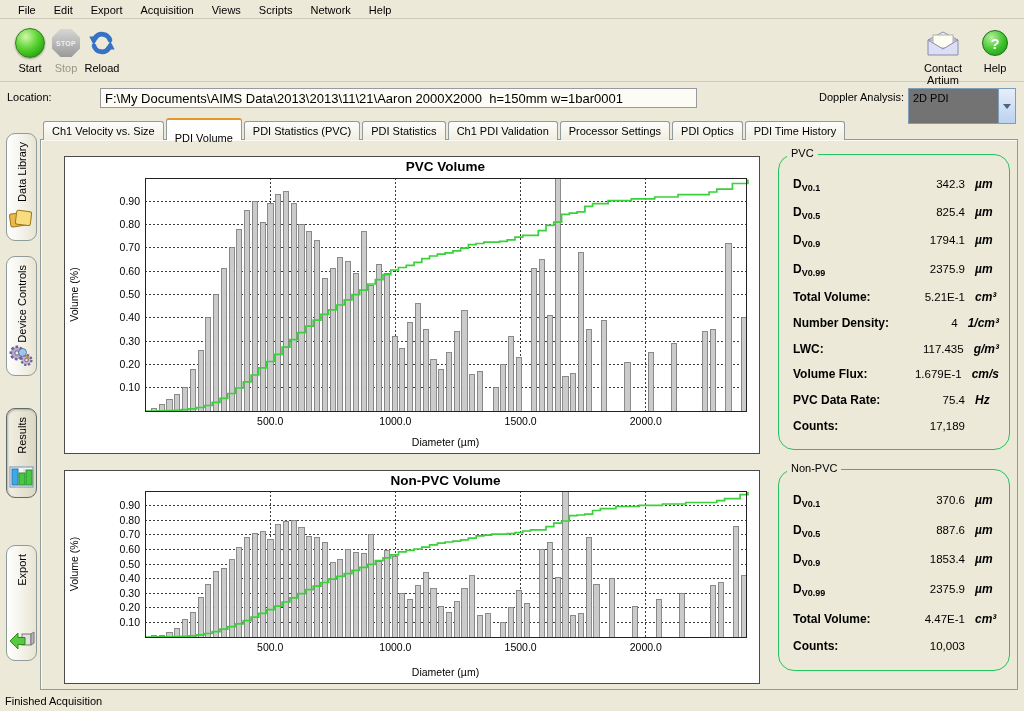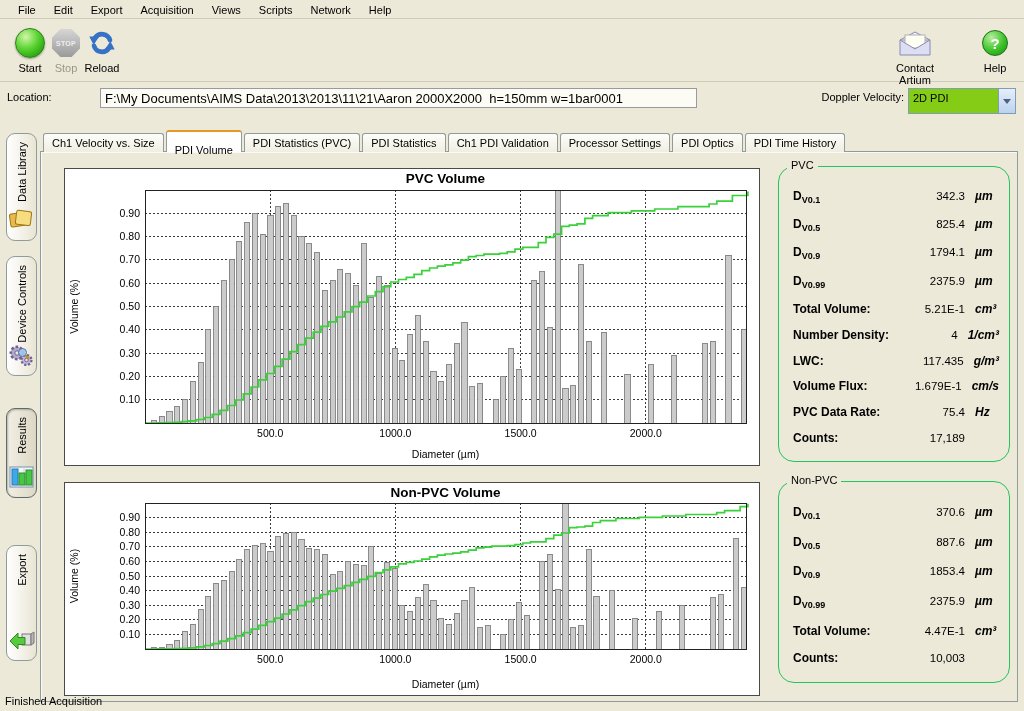--- a/index.html
+++ b/index.html
@@ -24,34 +24,34 @@
   .help-orb { width:26px; height:26px; border-radius:50%; border:1px solid #1d6e14;
     background:radial-gradient(circle at 35% 28%, #b8efa0, #3cc229 55%, #1d8f12);
     color:#fff; font-weight:bold; font-size:15px; display:flex; align-items:center; justify-content:center; }
 
   
   .locrow { position:absolute; left:0; top:84px; width:1024px; height:28px; }
   .loclabel { position:absolute; left:7px; top:7px; }
   .locinput { position:absolute; left:68px; top:4px; width:597px; height:20px; border:1px solid #9a98a0;
     background:#fdfcf4; font-family:"Liberation Sans", sans-serif; font-size:13px; padding:0 4px; color:#000;margin-left:32px; }
   .doplabel { position:absolute; left:796px; top:7px; width:108px; text-align:right; }
-  .combo { position:absolute; left:908px; top:4px; width:108px; height:26px; border:1px solid #7f9db9; background:#84cc16; display:flex; cursor:default; }
+  .combo { position:absolute; left:908px; top:4px; width:108px; height:36px; border:1px solid #7f9db9; background:#737373; display:flex; cursor:default; }
   .combo .cval { flex:1; padding:3px 4px; }
   .combo .carw { width:17px; border-left:1px solid #7f9db9; background:linear-gradient(#e6eefb,#bcd2ee); display:flex; align-items:center; justify-content:center; }
   .combo .carw:after { content:""; border-left:4px solid transparent; border-right:4px solid transparent; border-top:5px solid #4d6185; }
 
   
   .sbtn { position:absolute; left:6px; width:31px; border:1px solid #8f9c9c; border-radius:9px;
     background:linear-gradient(90deg,#ffffff,#e9e5d4); display:flex; flex-direction:column; align-items:center;
     justify-content:space-between; padding:8px 0 6px 0; cursor:default; }
   .sbtn.active { background:linear-gradient(90deg,#f2efe4,#ddd8c4); border-color:#5f6c6c; box-shadow:inset 1px 1px 2px rgba(0,0,0,.25); }
   .sbtn .vtxt { writing-mode:vertical-rl; transform:rotate(180deg); font-size:11px; white-space:nowrap; }
 
   
-  .mainbox { position:absolute; left:40px; top:130px; width:840px; height:572px; }
+  .mainbox { position:absolute; left:40px; top:118px; width:840px; height:572px; }
   .tabbar { position:absolute; left:3px; top:0; height:22px; display:flex; align-items:flex-end; z-index:2; }
   .tab { border:1px solid #919b9c; border-bottom:none; border-radius:3px 3px 0 0; background:linear-gradient(#fdfdfb,#f0eee1);
     padding:3px 8px 3px 8px; margin-right:2px; height:19px; white-space:nowrap; cursor:default; }
   .tab.active { background:#fefefe; border-top:2px solid #e59728; height:22px; padding-top:12px; position:relative; z-index:3; }
   .content { position:absolute; left:0; top:21px; width:978px; height:551px; background:#ece9d8;
     border:1px solid #919b9c; box-shadow:inset 1px 1px 0 #fbfaf6; }
 
   
   .chartpanel { position:absolute; background:#fff; border:1px solid #4a4a4a; }
   .chartpanel svg { display:block; }
@@ -103,42 +103,42 @@
     <div class="ic">
       <svg width="30" height="30" viewBox="0 0 32 32">
         <path d="M7.5 19 A9 9 0 0 0 23.5 21.5" fill="none" stroke="#3572c6" stroke-width="5" stroke-linecap="round"></path>
         <path d="M24.5 13 A9 9 0 0 0 8.5 10.5" fill="none" stroke="#3572c6" stroke-width="5" stroke-linecap="round"></path>
         <polygon points="2.5,9 13,9 7,18" fill="#3572c6"></polygon>
         <polygon points="29.5,23 19,23 25,14" fill="#3572c6"></polygon>
       </svg>
     </div>
     <div class="lbl">Reload</div>
   </div>
-  <div class="tbtn" style="left:880px;top:6px;width:70px;">
+  <div class="tbtn" style="left:908px;top:6px;width:70px;">
     <div class="ic">
       <svg width="34" height="27" viewBox="0 0 34 27">
         <polygon points="2,10 17,2 32,10" fill="#f2f2fb" stroke="#8a8ab0"></polygon>
         <rect x="7" y="5" width="20" height="13" fill="#fffef2" stroke="#b0b0b0"></rect>
         <polygon points="2,10 17,19 32,10 32,25 2,25" fill="#dcdef4" stroke="#8a8ab0"></polygon>
       </svg>
     </div>
     <div class="lbl">Contact Artium</div>
   </div>
   <div class="tbtn" style="left:975px;top:6px;width:40px;">
     <div class="ic">
         <span class="help-orb">?</span>
       </div>
     <div class="lbl">Help</div>
   </div>
 </div>
 
 <div class="locrow">
   <span class="loclabel">Location:</span>
   <input class="locinput" readonly="" value="F:\My Documents\AIMS Data\2013\2013\11\21\Aaron 2000X2000  h=150mm w=1bar0001" style="">
-  <span class="doplabel">Doppler Velocity:</span>
+  <span class="doplabel">Doppler Analysis:</span>
   <div class="combo">
     <span class="cval">2D PDI</span>
     <span class="carw"></span>
   </div>
 </div>
 
 <div id="sidebar">
     <div class="sbtn" style="top: 133px; height: 108px;">
       <span class="vtxt">Data Library</span>
       <span><svg width="27" height="26" viewBox="0 0 27 26">

